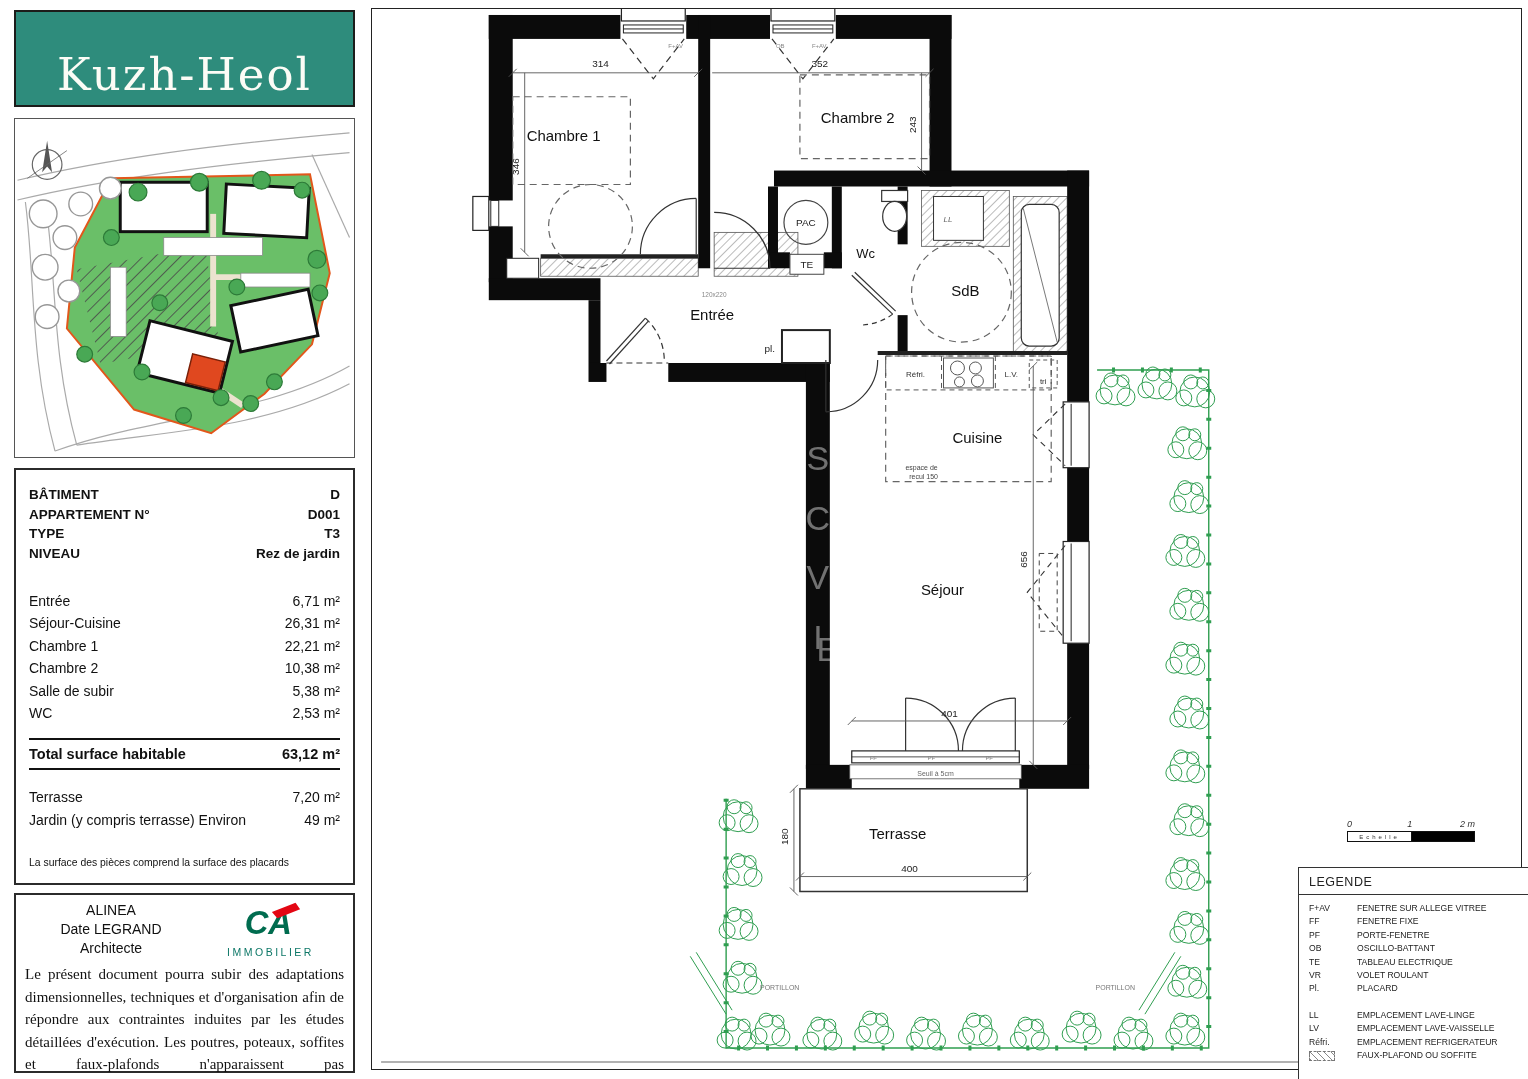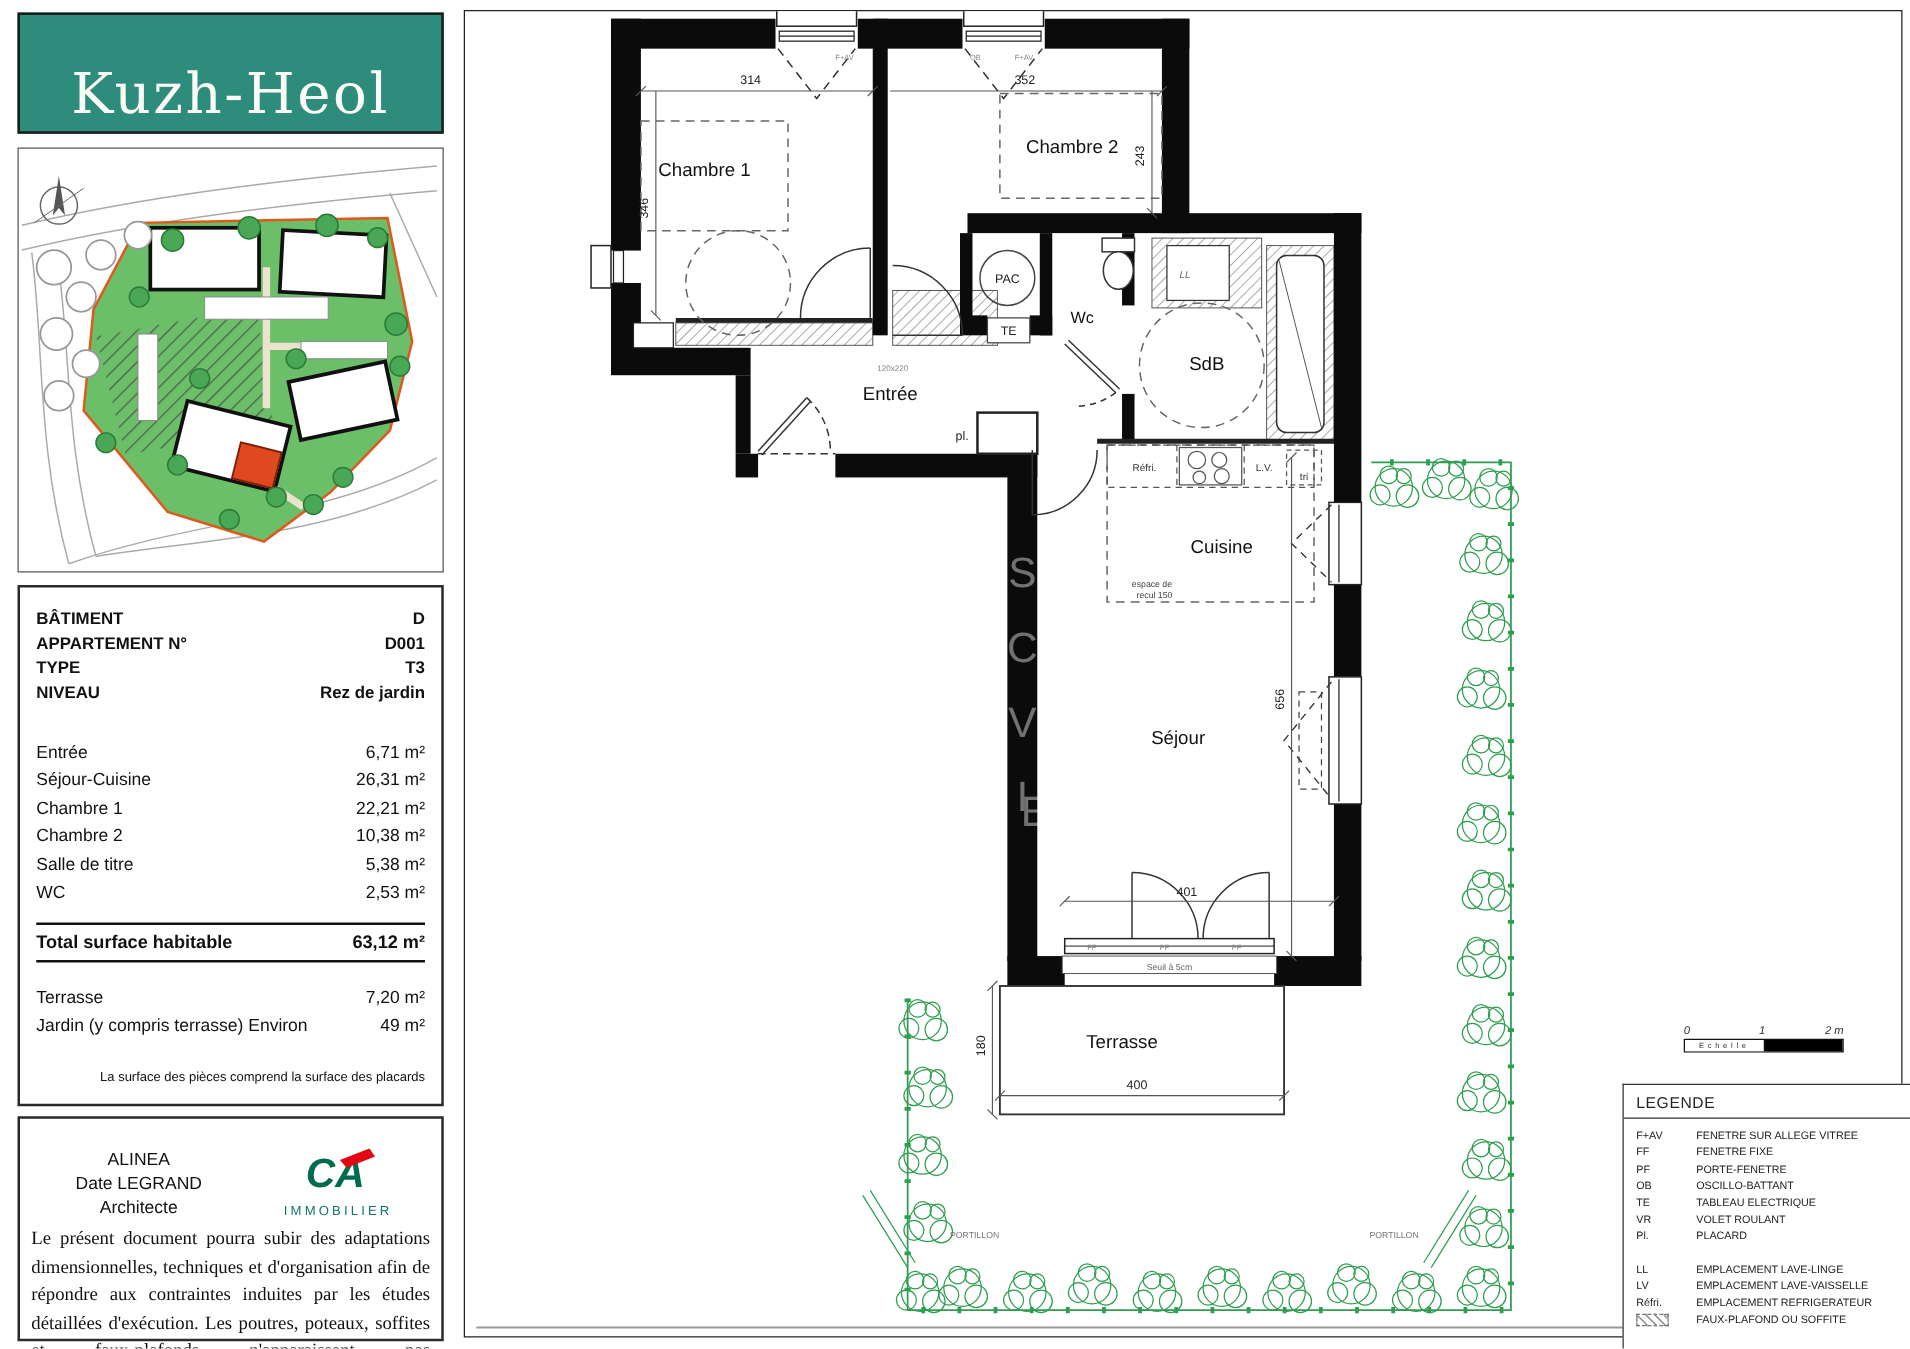--- a/index.html
+++ b/index.html
@@ -5,28 +5,28 @@
   html,body{margin:0;padding:0;background:#fff;}
   .page{position:relative;width:1528px;height:1079px;background:#fff;
         font-family:"Liberation Sans",sans-serif;color:#111;overflow:hidden;}
   .box{position:absolute;box-sizing:border-box;background:#fff;}
   
   .logo-box{left:14px;top:10px;width:341px;height:97px;border:2px solid #1c1c1a;
             background:#2e8c7c;display:flex;align-items:center;justify-content:center;}
   .logo-box span{font-family:"DejaVu Serif",serif;font-size:45px;color:#fcfcf6;letter-spacing:2px;margin-top:32px;}
   .site-box{left:14px;top:118px;width:341px;height:340px;border:1px solid #555;}
   .info-box{left:14px;top:468px;width:341px;height:417px;border:2px solid #2b2b2b;
-            padding:15px 13px 8px 13px;text-align:right;}
+            padding:15px 13px 8px 13px;}
   .hrow{display:flex;justify-content:space-between;font-weight:bold;font-size:13.5px;line-height:19.5px;}
   .arow{display:flex;justify-content:space-between;font-size:14px;line-height:22.4px;}
   .agap{height:27px;}
   .total{display:flex;justify-content:space-between;font-weight:bold;font-size:14.5px;
          border-top:2px solid #111;border-bottom:2px solid #111;padding:6px 0;margin:14px 0 16px 0;}
   .note{font-size:10.4px;margin-top:26px;}
-  .arch-box{left:14px;top:893px;width:341px;height:180px;border:2px solid #2b2b2b;padding:22px 9px;}
+  .arch-box{left:14px;top:893px;width:341px;height:180px;border:2px solid #2b2b2b;padding:6px 9px;}
   .arch-head{display:flex;align-items:center;}
   .arch-names{width:172px;text-align:center;font-size:14px;line-height:19px;}
   .ca-wrap{flex:1;text-align:center;}
   .ca-sub{font-size:10.5px;font-weight:normal;letter-spacing:2.5px;color:#0d7767;margin-top:1px;}
   .disclaimer{font-size:15px;line-height:1.5;text-align:justify;margin-top:5px;font-family:Liberation Serif, serif;}
   .date-line{font-size:15px;margin-top:7px;}
   
   .plan-frame{left:371px;top:8px;width:1151px;height:1062px;border:1.5px solid #222;}
   .plan-svg{position:absolute;left:0;top:0;}
   
@@ -168,21 +168,21 @@
       </div>
     <div class="arow">
         <span>Chambre 1</span>
         <span>22,21 m²</span>
       </div>
     <div class="arow">
         <span>Chambre 2</span>
         <span>10,38 m²</span>
       </div>
     <div class="arow">
-        <span>Salle de titre</span>
+        <span>Salle de subir</span>
         <span>5,38 m²</span>
       </div>
     <div class="arow">
         <span>WC</span>
         <span>2,53 m²</span>
       </div>
     <div class="total">
         <span>Total surface habitable</span>
         <span>63,12 m²</span>
       </div>

